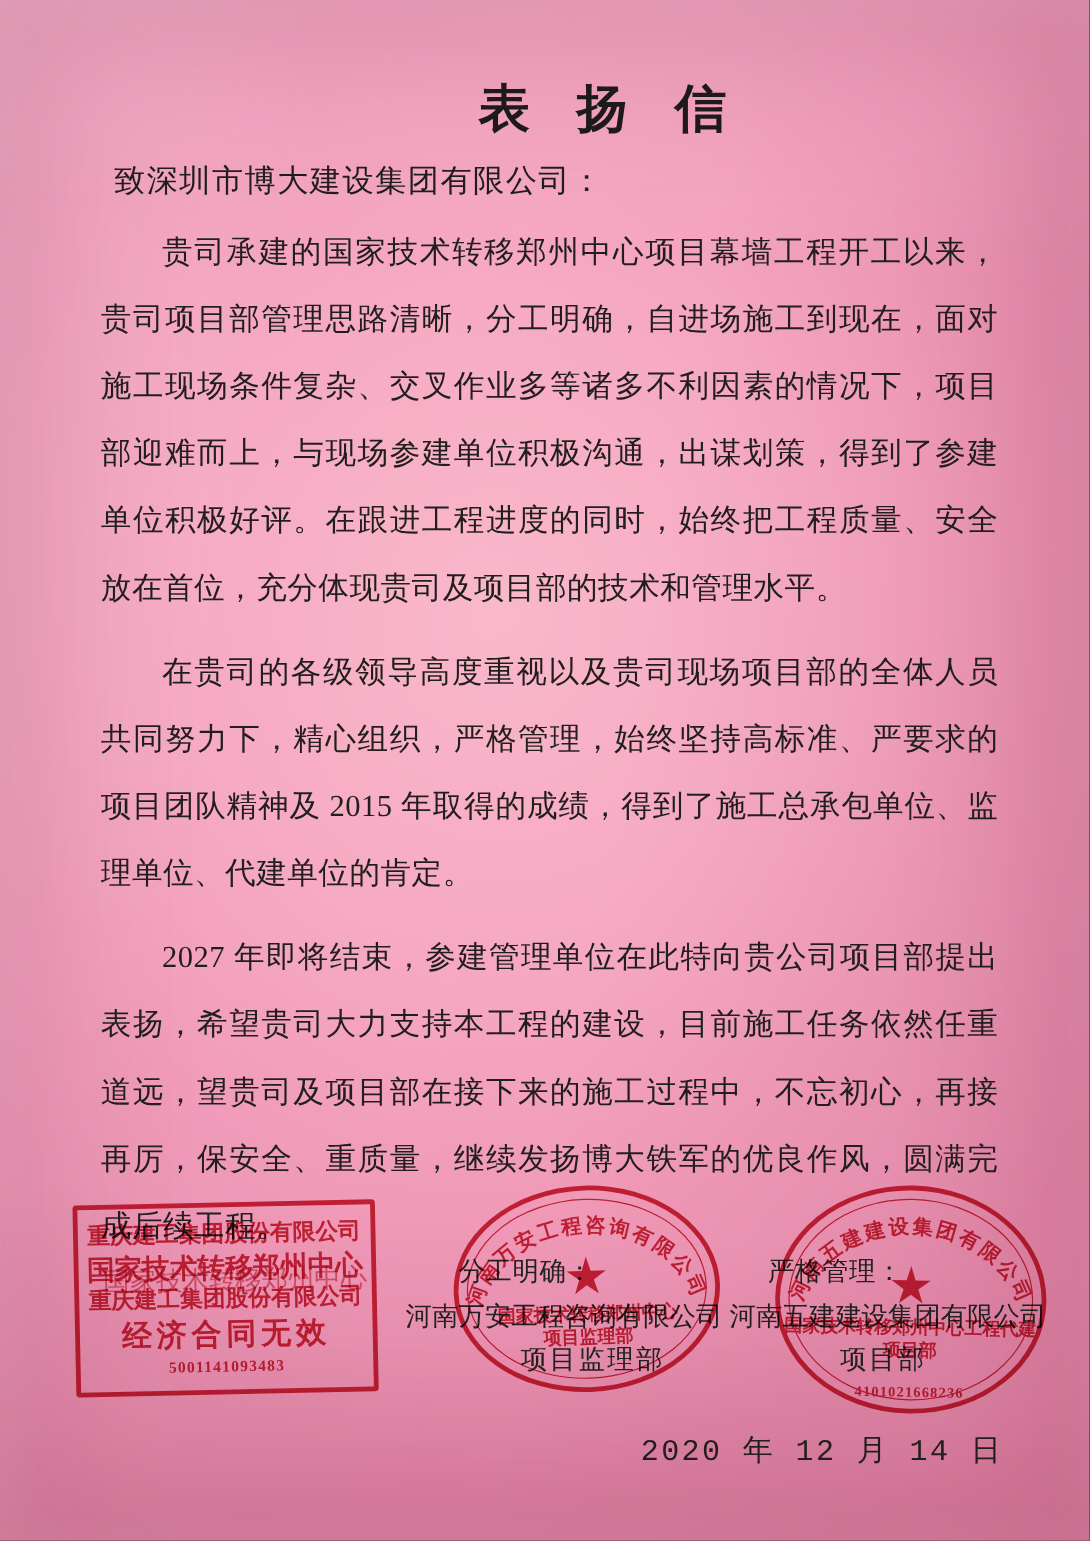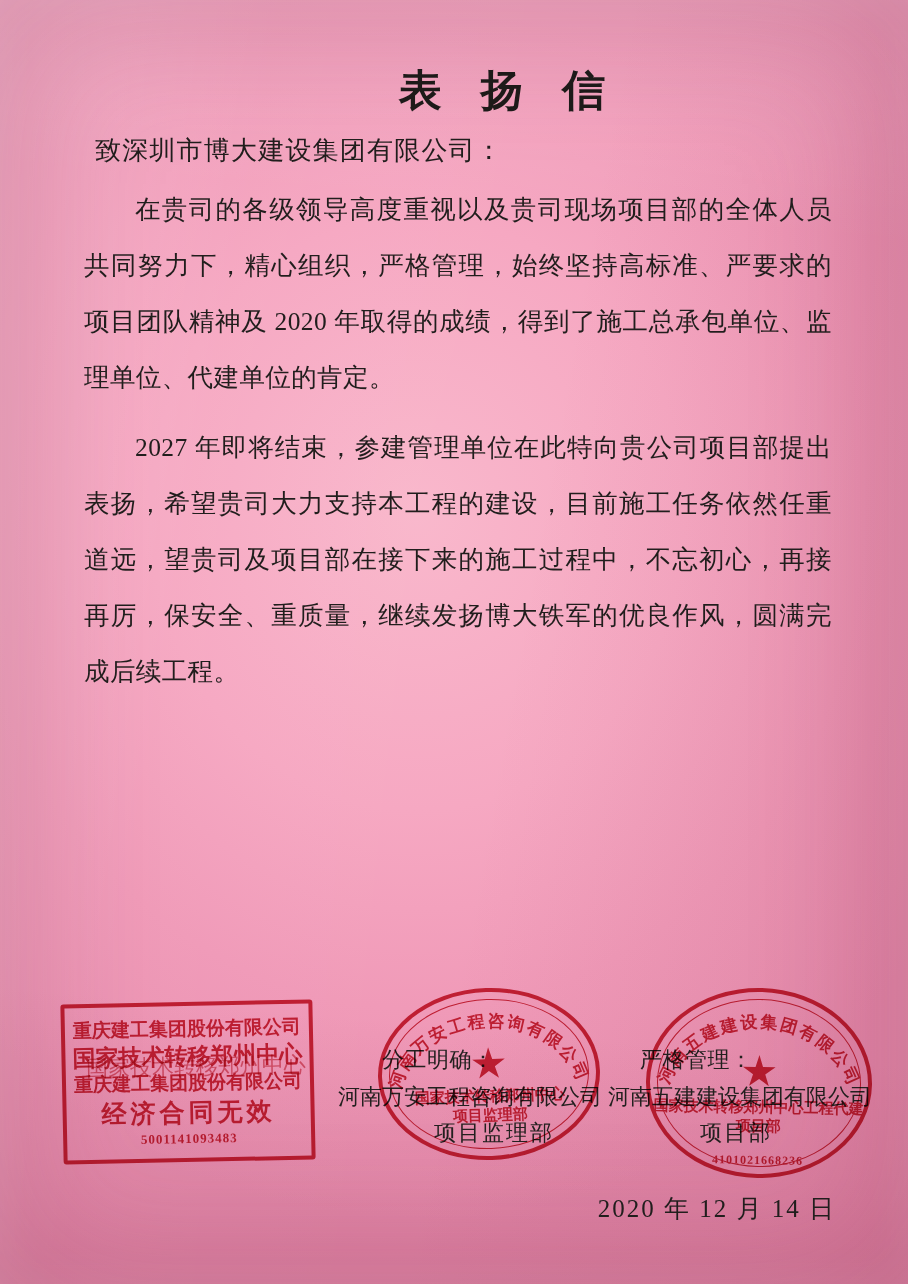--- a/index.html
+++ b/index.html
@@ -125,20 +125,21 @@
     font-size: 22px;
     letter-spacing: 2px;
   }
   .date-line {
     position: absolute;
     right: 72px;
     top: 1192px;
     font-size: 25px;
     letter-spacing: 2px;
     color: #211e1d;
+    font-family: Liberation Mono, monospace;
   }
 
   
   .stamp {
     position: absolute;
     z-index: 6;
     color: #c4152c;
     opacity: 0.88;
     pointer-events: none;
     mix-blend-mode: multiply;
@@ -257,21 +258,22 @@
 <body>
 
 <div id="page">
   <div class="sheet">
 
     <div class="doc-title">表 扬 信</div>
 
     <div class="salutation">致深圳市博大建设集团有限公司：</div>
 
     <div class="body-text">
-      <p>在贵司的各级领导高度重视以及贵司现场项目部的全体人员共同努力下，精心组织，严格管理，始终坚持高标准、严要求的项目团队精神及 2020 年取得的成绩，得到了施工总承包单位、监理单位、代建单位的肯定。</p>
+      <p>贵司承建的国家技术转移郑州中心项目幕墙工程开工以来，贵司项目部管理思路清晰，分工明确，自进场施工到现在，面对施工现场条件复杂、交叉作业多等诸多不利因素的情况下，项目部迎难而上，与现场参建单位积极沟通，出谋划策，得到了参建单位积极好评。在跟进工程进度的同时，始终把工程质量、安全放在首位，充分体现贵司及项目部的技术和管理水平。</p>
+      <p>在贵司的各级领导高度重视以及贵司现场项目部的全体人员共同努力下，精心组织，严格管理，始终坚持高标准、严要求的项目团队精神及 2015 年取得的成绩，得到了施工总承包单位、监理单位、代建单位的肯定。</p>
       <p>2027 年即将结束，参建管理单位在此特向贵公司项目部提出表扬，希望贵司大力支持本工程的建设，目前施工任务依然任重道远，望贵司及项目部在接下来的施工过程中，不忘初心，再接再厉，保安全、重质量，继续发扬博大铁军的优良作风，圆满完成后续工程。</p>
     </div>
 
     <div class="sign-area">
       <div class="sign-block sign-supervisor">分工明确：</div>
       <div class="sign-block sign-agent">严格管理：</div>
       <div class="sign-org-left">河南万安工程咨询有限公司</div>
       <div class="sign-org-right">河南五建建设集团有限公司</div>
       <div class="sign-dept-left">项目监理部</div>
       <div class="sign-dept-right">项目部</div>

